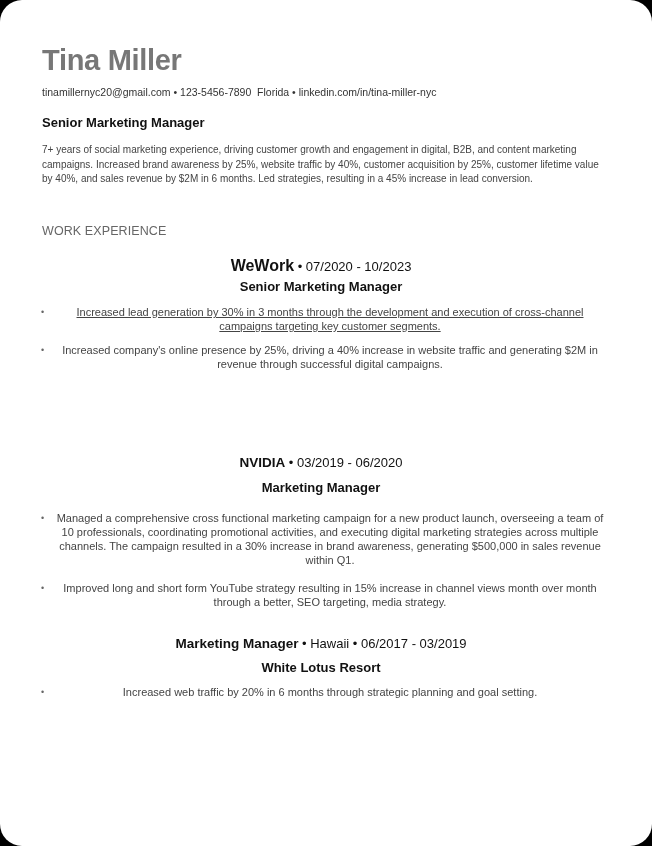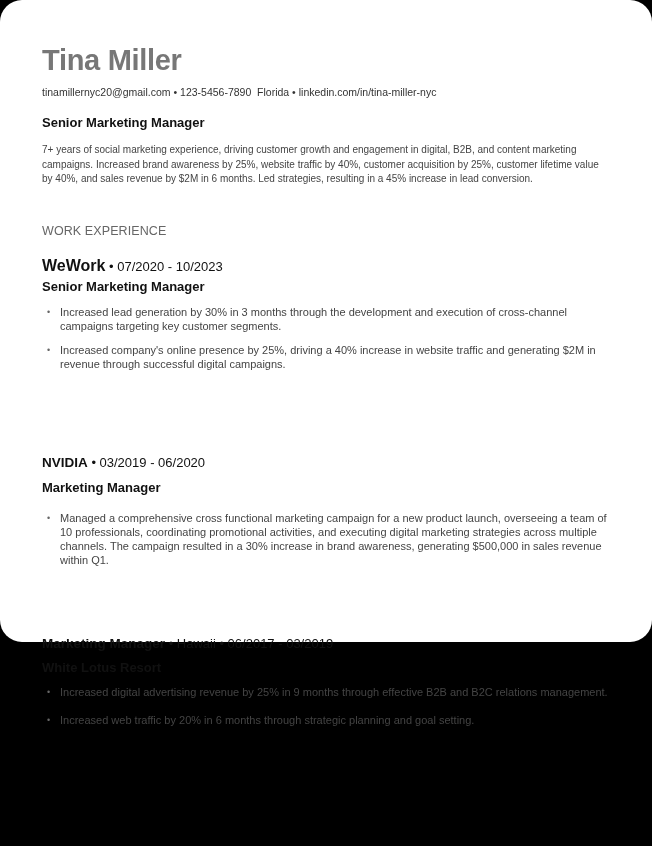--- a/index.html
+++ b/index.html
@@ -4,21 +4,21 @@
 <style>
   html, body { margin: 0; padding: 0; }
   body {
     width: 652px; height: 846px;
     background: #000;
     font-family: "Liberation Sans", "DejaVu Sans", sans-serif;
     overflow: hidden;
   }
   .page {
     position: absolute; left: 0; top: 0;
-    width: 652px; height: 642px;
+    width: 652px; height: 846px;
     background: #fff;
     border-radius: 22px;
     box-sizing: border-box;
     padding: 0 42px;
   }
   .name {
     position: absolute; left: 42px; top: 44px;
     font-size: 29px; font-weight: bold; color: #777;
     letter-spacing: -0.3px;
   }
@@ -32,21 +32,21 @@
     font-size: 13px; font-weight: bold; color: #111;
   }
   .summary {
     position: absolute; left: 42px; top: 143px; width: 570px;
     font-size: 10px; line-height: 14.5px; color: #444;
   }
   .section-title {
     position: absolute; left: 42px; top: 224px;
     font-size: 12.5px; color: #666; letter-spacing: 0.1px;
   }
-  .job { position: absolute; left: 42px; width: 570px; }
+  .job { position: absolute; left: 36px; width: 570px; text-align: center; }
   .job-head { font-size: 16px; font-weight: bold; color: #111; white-space: nowrap; }
   .job-head .sep, .job-head .dates, .job-head .loc { font-weight: normal; font-size: 13px; color: #111; }
   .job-head.small { font-size: 13.5px; }
   .role {
     font-size: 13px; font-weight: bold; color: #111;
   }
   ul.bullets { list-style: none; margin: 0; padding: 0; }
   ul.bullets li {
     position: relative; padding-left: 18px;
     font-size: 11px; line-height: 14px; color: #444;
@@ -67,39 +67,39 @@
   <div class="summary">7+ years of social marketing experience, driving customer growth and engagement in digital, B2B, and content marketing campaigns. Increased brand awareness by 25%, website traffic by 40%, customer acquisition by 25%, customer lifetime value by 40%, and sales revenue by $2M in 6 months. Led strategies, resulting in a 45% increase in lead conversion.</div>
 
   <div class="section-title">WORK EXPERIENCE</div>
 
   <div class="job" style="top:257px;">
     <div class="job-head">
       <span>WeWork</span><span class="sep"> • </span><span class="dates">07/2020 - 10/2023</span>
     </div>
     <div class="role" style="margin-top:4px;">Senior Marketing Manager</div>
     <ul class="bullets" style="margin-top:11px;">
-      <li style="margin-bottom:10px;">Increased lead generation by 30% in 3 months through the development and execution of cross-channel campaigns targeting key customer segments.</li>
+      <li style="margin-bottom:10px;text-decoration:underline;">Increased lead generation by 30% in 3 months through the development and execution of cross-channel campaigns targeting key customer segments.</li>
       <li style="margin-bottom:10px;">Increased company's online presence by 25%, driving a 40% increase in website traffic and generating $2M in revenue through successful digital campaigns.</li>
     </ul>
   </div>
 
   <div class="job" style="top:455px;">
     <div class="job-head small">
       <span>NVIDIA</span><span class="sep"> • </span><span class="dates">03/2019 - 06/2020</span>
     </div>
     <div class="role" style="margin-top:10px;">Marketing Manager</div>
     <ul class="bullets" style="margin-top:16px;">
       <li style="margin-bottom:14px;">Managed a comprehensive cross functional marketing campaign for a new product launch, overseeing a team of 10 professionals, coordinating promotional activities, and executing digital marketing strategies across multiple channels. The campaign resulted in a 30% increase in brand awareness, generating $500,000 in sales revenue within Q1.</li>
+      <li>Improved long and short form YouTube strategy resulting in 15% increase in channel views month over month through a better, SEO targeting, media strategy.</li>
     </ul>
   </div>
 
   <div class="job" style="top:636px;">
     <div class="job-head small">
       <span>Marketing Manager</span><span class="sep"> • </span><span class="loc">Hawaii </span><span class="sep"> • </span><span class="dates">06/2017 - 03/2019</span>
     </div>
     <div class="role" style="margin-top:9px;">White Lotus Resort</div>
     <ul class="bullets" style="margin-top:10px;">
-      <li style="margin-bottom:14px;">Increased digital advertising revenue by 25% in 9 months through effective B2B and B2C relations management.</li>
       <li>Increased web traffic by 20% in 6 months through strategic planning and goal setting.</li>
     </ul>
   </div>
 
 </div>
 
 </body></html>

